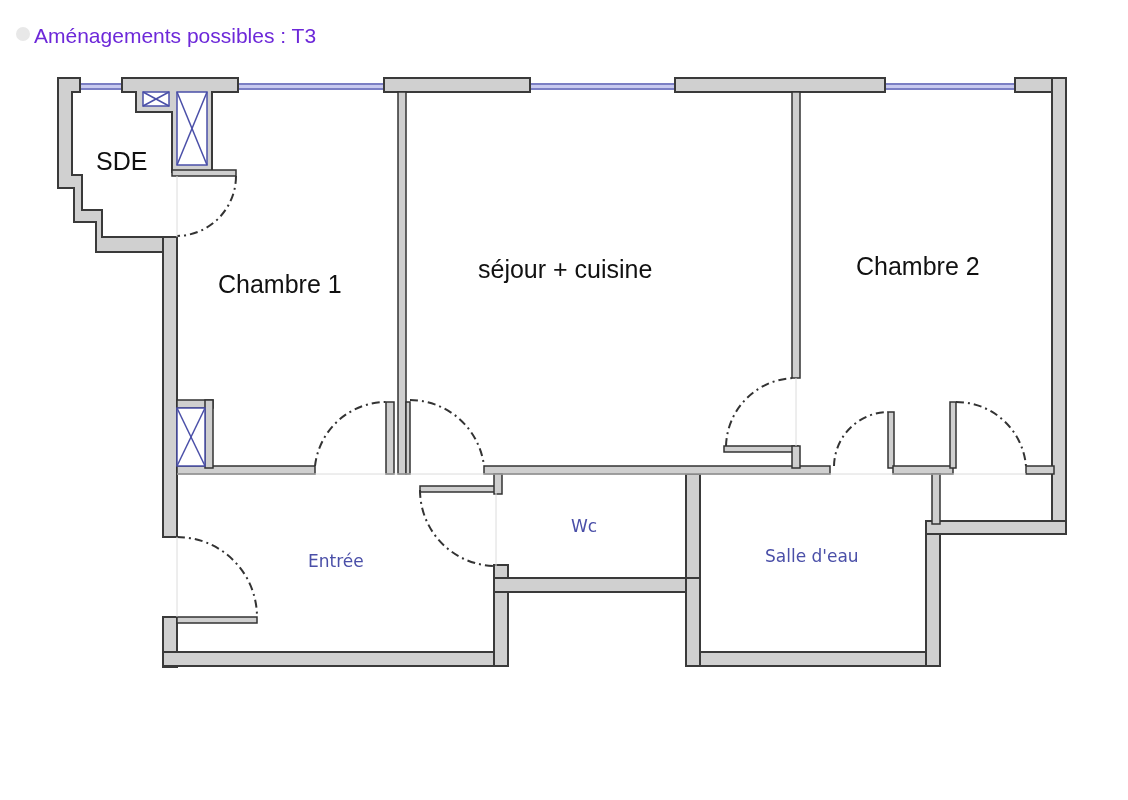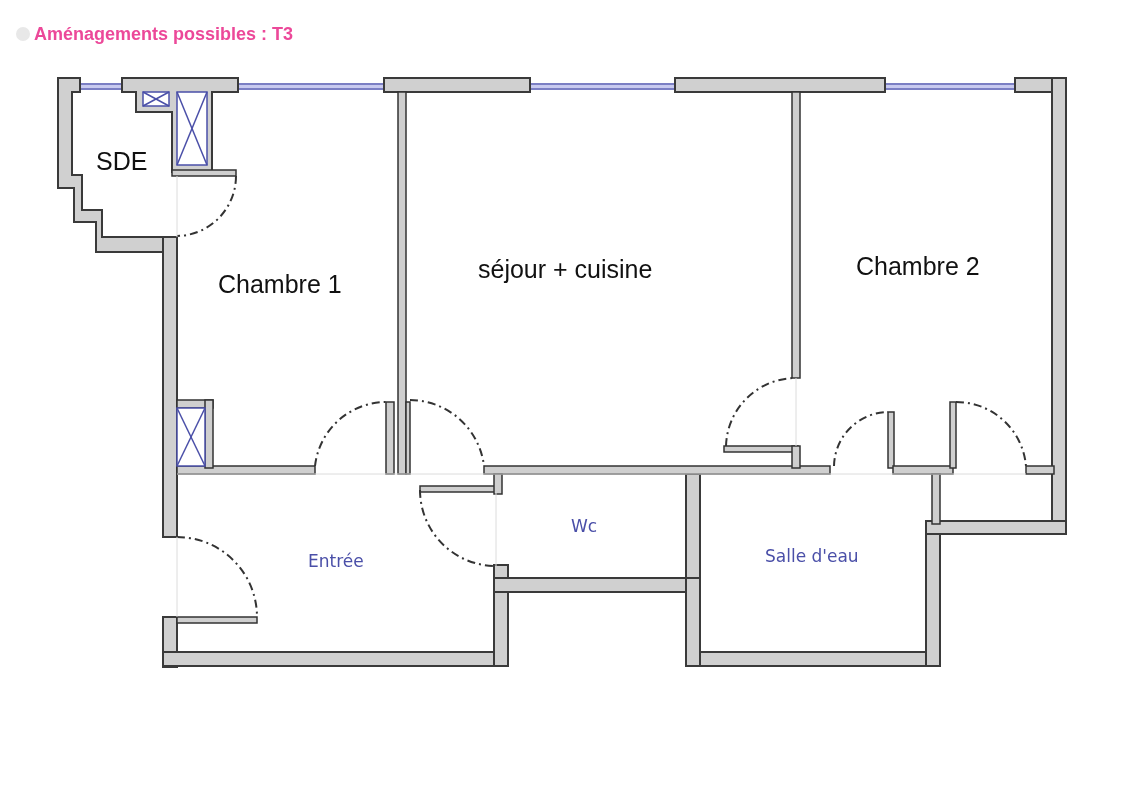--- a/index.html
+++ b/index.html
@@ -1,17 +1,17 @@
 <!DOCTYPE html>
 <html><head>
 <meta charset="utf-8">
 <style>
   html, body { margin:0; padding:0; background:#ffffff; }
   body { width:1128px; height:800px; position:relative; overflow:hidden; font-family:"Liberation Sans", sans-serif; }
-  .title { position:absolute; left:34px; top:24px; font-size:18px; font-weight:bold; color:#ec4899; }
+  .title { position:absolute; left:34px; top:24px; font-size:21px; font-weight:normal; color:#6d28d9; }
   .wm { position:absolute; left:16px; top:27px; width:14px; height:14px; border-radius:50%; background:#e8e8e8; }
   svg { position:absolute; left:0; top:0; }
   .wall { fill:#d0d0d0; stroke:#3a3a3a; stroke-width:2; }
   .thin { fill:#cfcfcf; stroke:#333; stroke-width:1.5; }
   .win { stroke:#7b7fc4; stroke-width:2; fill:none; }
   .win2 { stroke:#c8caf0; stroke-width:4; fill:none; }
   .door { fill:none; stroke:#333; stroke-width:2; stroke-dasharray:8 4 2 4; }
   .sill { stroke:#dcdcdc; stroke-width:1; fill:none; }
   .shaft { fill:#fff; stroke:#4a4fa8; stroke-width:1.5; }
   .lblb { font-family:"Liberation Sans", sans-serif; font-size:25px; fill:#111; }

